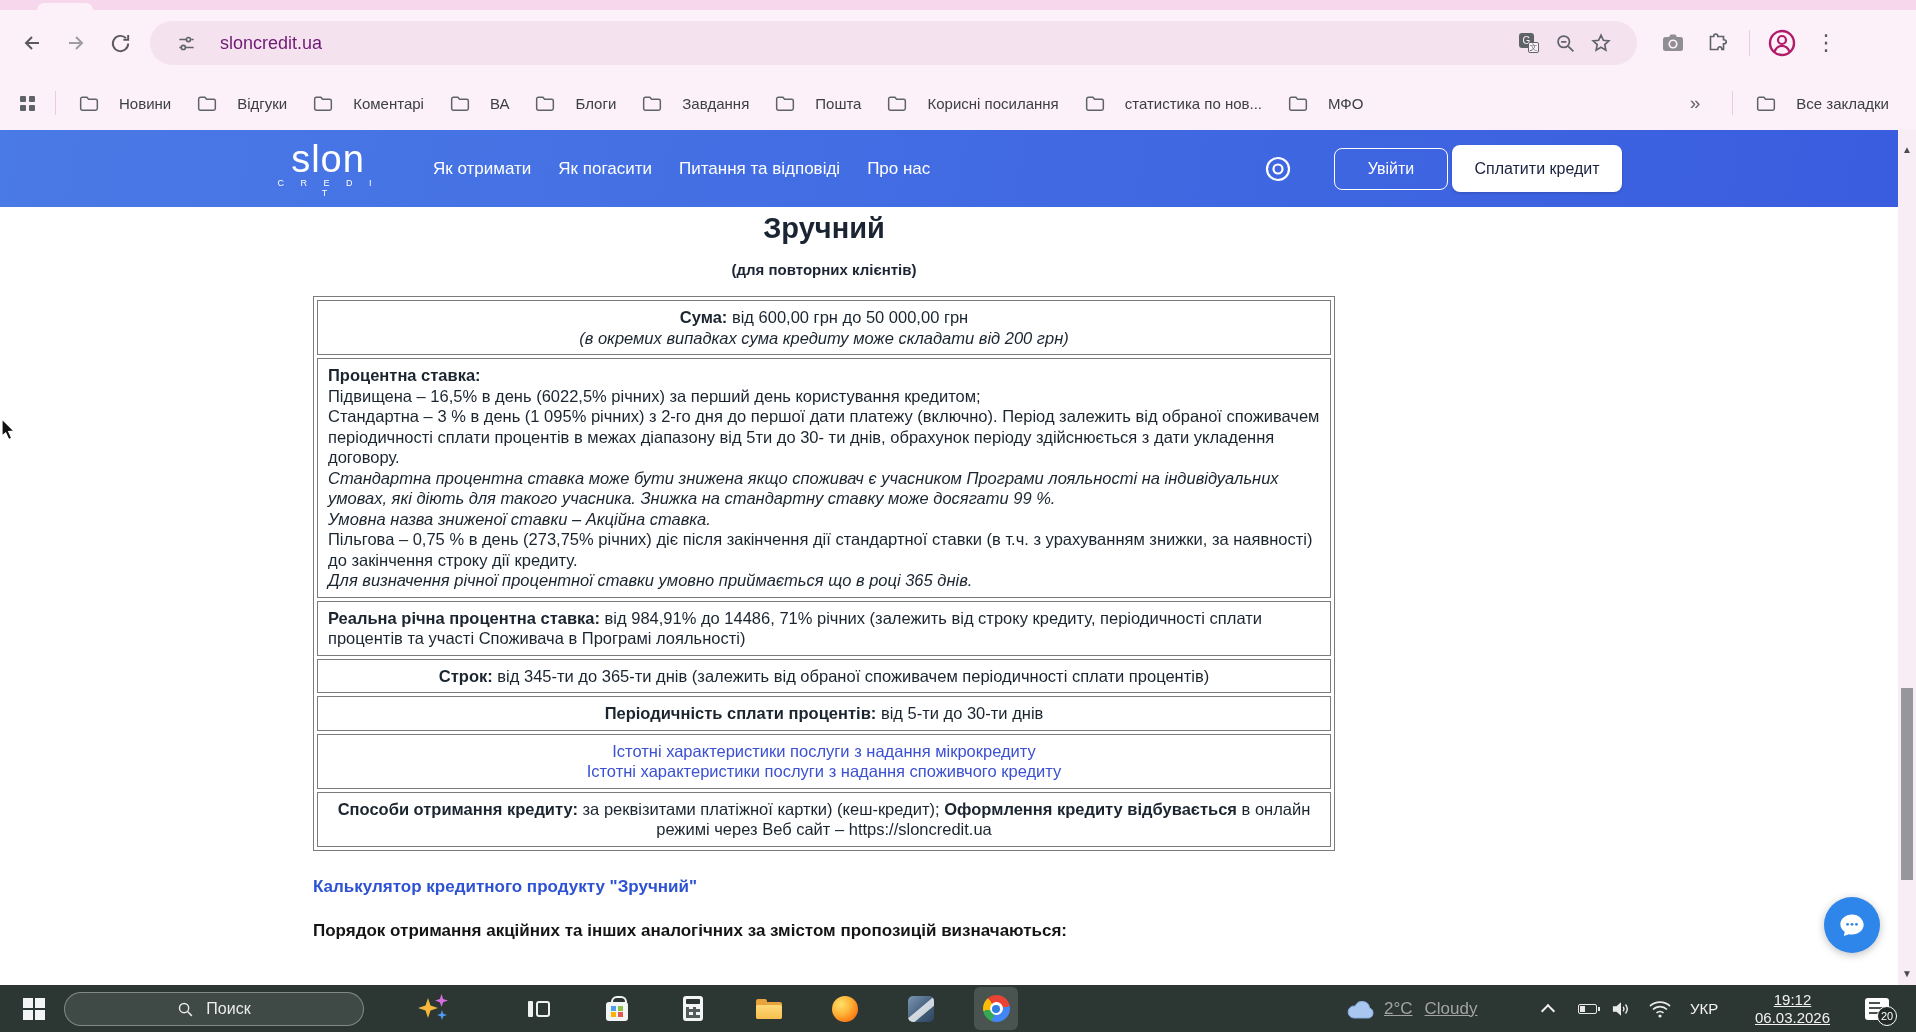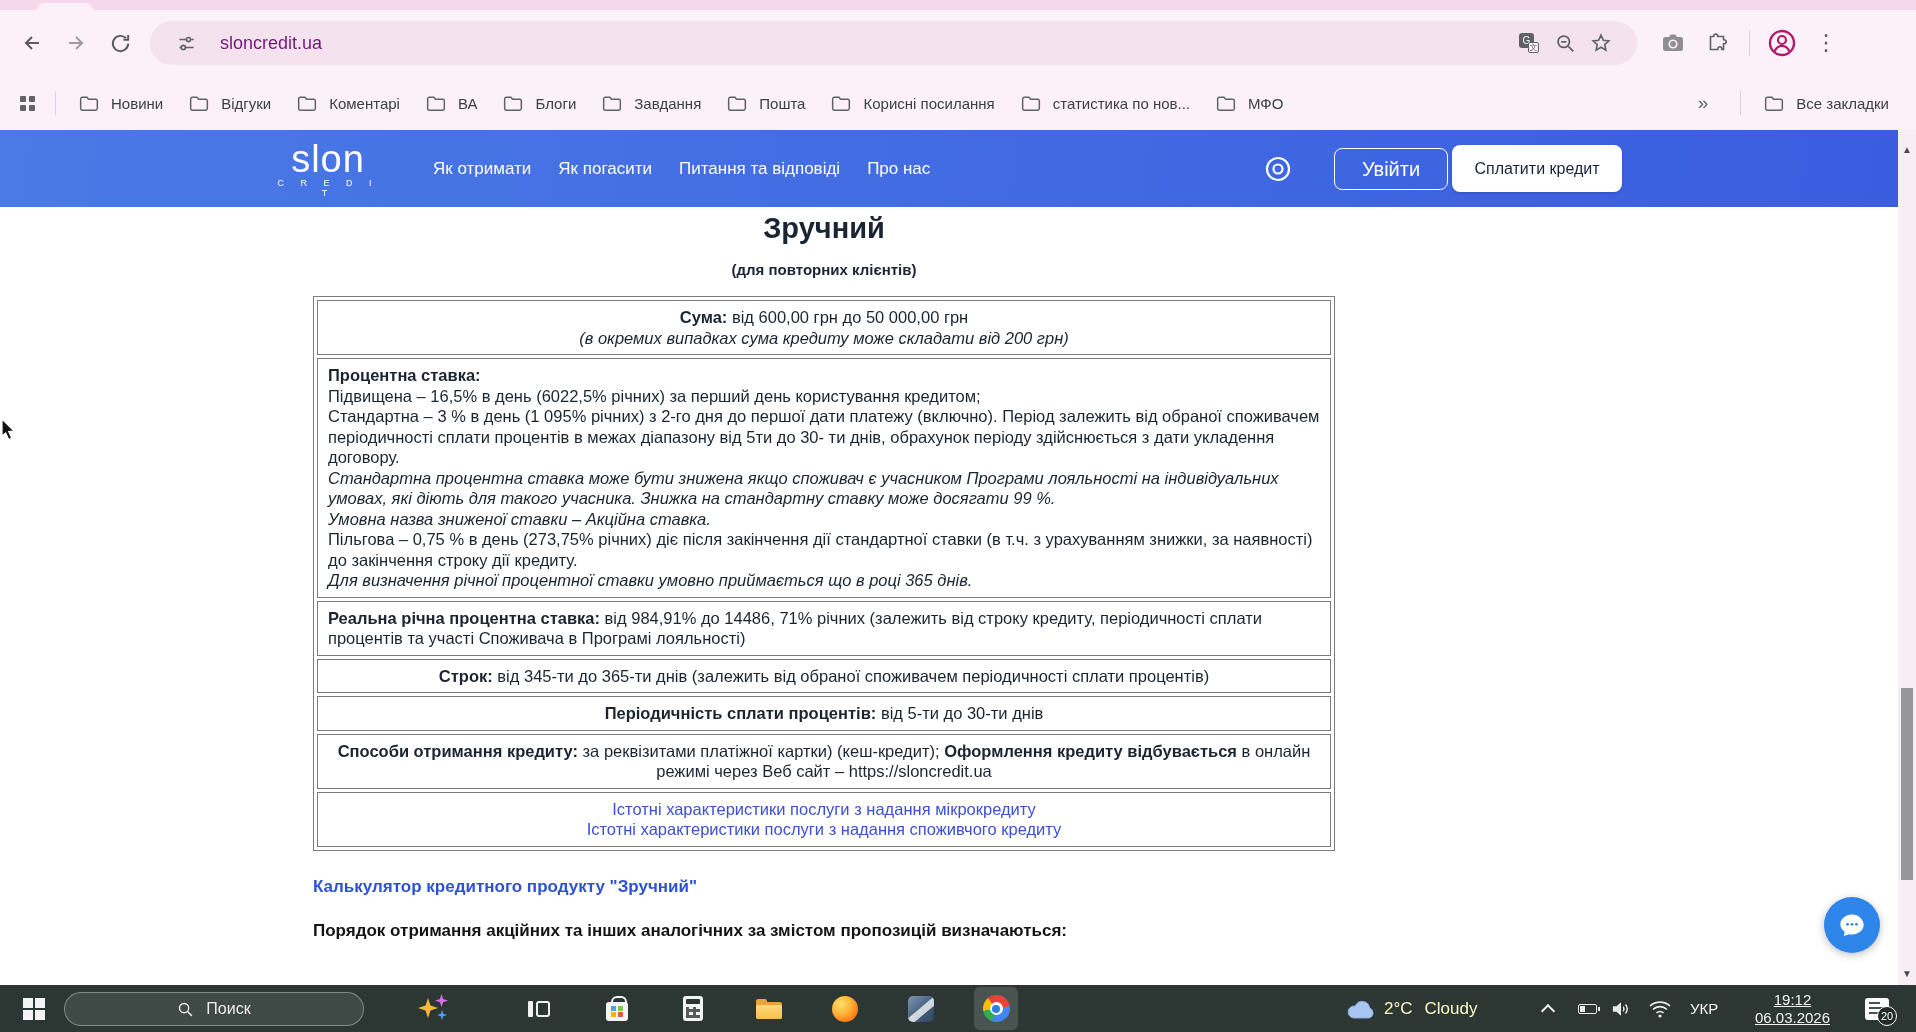--- a/index.html
+++ b/index.html
@@ -23,34 +23,34 @@
   .gt { position:relative; width:20px; height:20px; }
   .gt-a { position:absolute; left:0; top:0; width:15px; height:15px; background:#5f6368; border-radius:3px; color:#fdf1f9; font-size:10px; display:flex; align-items:center; justify-content:center; }
   .gt-b { position:absolute; right:0; bottom:0; width:11px; height:11px; background:#fdf1f9; border:1px solid #5f6368; border-radius:2px; color:#5f6368; font-size:8px; display:flex; align-items:center; justify-content:center; }
   .avatar-ring { width:28px; height:28px; }
 
   
   .bmbar { position:absolute; top:76px; left:0; width:100%; height:54px; background:#fdf1f9; display:flex; align-items:center; padding:0 14px; }
   .appsgrid { display:grid; grid-template-columns:6px 6px; grid-gap:3px; margin:0 10px 0 6px; }
   .appsgrid span { width:6px; height:6px; background:#5f6368; border-radius:1px; }
   .bm-sep { width:1px; height:24px; background:#eccbe2; margin:0 10px; }
-  .bm-item { display:flex; align-items:center; gap:12px; margin:0 13px; color:#3c4043; font-size:15px; white-space:nowrap; }
+  .bm-item { display:flex; align-items:center; gap:20px; margin:0 13px; color:#3c4043; font-size:15px; white-space:nowrap; }
   .bm-right { margin-left:auto; display:flex; align-items:center; }
   .bm-chev { color:#5f6368; font-size:19px; margin-right:22px; }
 
   
   .siteheader { position:absolute; top:130px; left:0; width:1898px; height:77px;
     background:linear-gradient(100deg,#4a7ae6 0%, #3a5ddf 100%); }
   .logo { position:absolute; left:268px; top:10px; width:120px; text-align:center; color:#fff; }
   .logo-main { font-size:38px; font-weight:400; letter-spacing:1px; line-height:38px; }
   .logo-sub { font-size:9px; letter-spacing:7px; margin-top:0; }
   .sitenav { position:absolute; left:433px; top:0; height:77px; display:flex; align-items:center; gap:27px; }
   .sitenav span { color:#fff; font-size:17px; white-space:nowrap; cursor:pointer; }
   .eye { position:absolute; left:1262px; top:23px; }
-  .btn-login { position:absolute; left:1334px; top:18px; width:114px; height:42px; border:1.5px solid #fff; border-radius:8px; color:#fff; font-size:20px; display:flex; align-items:center; justify-content:center; background:transparent; }
+  .btn-login { position:absolute; left:1334px; top:18px; width:114px; height:42px; border:1.5px solid #fff; border-radius:8px; color:#fff; font-size:16px; display:flex; align-items:center; justify-content:center; background:transparent; }
   .btn-pay { position:absolute; left:1452px; top:15px; width:170px; height:47px; background:#fff; border-radius:8px; color:#1b2240; font-size:16px; display:flex; align-items:center; justify-content:center; box-shadow:0 1px 3px rgba(0,0,0,.2); }
 
   
   .content { position:absolute; top:207px; left:0; width:1648px; height:778px; background:#fff; }
   .pg-title { text-align:center; font-size:29px; font-weight:700; color:#1a2433; margin-top:5px; }
   .pg-sub { text-align:center; font-size:15px; font-weight:700; color:#1a2433; margin-top:16px; }
   table.infotable { width:1022px; margin:18px auto 0; border:1px solid #7b7b7b; border-spacing:3px; border-collapse:separate; background:#fff; }
   table.infotable td { border:1px solid #7b7b7b; font-size:16.5px; line-height:20.5px; color:#1b2530; padding:6px 10px; }
   td.ctr { text-align:center; }
   .b { font-weight:700; }
@@ -94,21 +94,21 @@
   .storebag::before { content:""; position:absolute; left:5px; top:-6px; width:12px; height:10px; border:2px solid #f2f4f6; border-bottom:none; border-radius:6px 6px 0 0; }
   .storebag .wgrid { position:absolute; left:5px; top:4px; display:grid; grid-template-columns:5px 5px; grid-gap:1.5px; }
   .storebag .wgrid span { width:5px; height:5px; }
   .calcic { width:20px; height:25px; background:#f2f4f6; border-radius:3px; position:relative; }
   .calcic::before { content:""; position:absolute; left:3px; top:3px; right:3px; height:5px; background:#2c3733; border-radius:1px; }
   .calcic::after { content:""; position:absolute; left:3px; top:11px; right:3px; bottom:3px;
      background:repeating-linear-gradient(90deg,#2c3733 0 3px, transparent 3px 7px),
                 repeating-linear-gradient(0deg,#2c3733 0 3px, transparent 3px 6px); opacity:.8; }
   .spark { position:relative; width:34px; height:30px; }
   .spark svg { position:absolute; }
-  .tray-txt { color:#fef9c3; font-size:17px; white-space:nowrap; }
+  .tray-txt { color:#a3a3a3; font-size:17px; white-space:nowrap;text-decoration:underline; }
   .tray-sm { color:#f2f2f2; font-size:15px; }
   .battery { position:relative; width:19px; height:10px; border:1.5px solid #e9e9e9; border-radius:2px; }
   .battery::before { content:""; position:absolute; right:-4px; top:2px; width:2px; height:4px; background:#e9e9e9; }
   .battery::after { content:""; position:absolute; left:1px; top:1px; bottom:1px; width:5px; background:#e9e9e9; }
   .chev { width:10px; height:10px; border-left:2px solid #f0f0f0; border-top:2px solid #f0f0f0; transform:rotate(45deg); margin-top:4px; }
   .clockblk { color:#f2f2f2; font-size:15px; line-height:18px; text-align:center;text-decoration:underline; }
   .bell { position:relative; width:24px; height:22px; background:#fff; border-radius:3px; }
   .bell i { position:absolute; left:4px; right:4px; height:2px; background:#49524d; }
   .badge { position:absolute; right:-8px; bottom:-6px; width:20px; height:20px; border-radius:50%; background:#222b27; border:1.5px solid #fff; color:#fff; font-size:11px; display:flex; align-items:center; justify-content:center; }
 
@@ -332,27 +332,27 @@
         <span class="b">Строк:</span><span> від 345-ти до 365-ти днів (залежить від обраної споживачем періодичності сплати процентів)</span>
       </td>
           </tr>
       <tr>
             <td class="ctr">
         <span class="b">Періодичність сплати процентів:</span><span> від 5-ти до 30-ти днів</span>
       </td>
           </tr>
       <tr>
             <td class="ctr">
-        <span class="b">Способи отримання кредиту:</span><span> за реквізитами платіжної картки) (кеш-кредит); </span><span class="b">Оформлення кредиту відбувається</span><span> в онлайн режимі через Веб сайт – https://sloncredit.ua</span>
-      </td>
-          </tr>
-      <tr>
-            <td class="ctr">
         <a href="#" class="tlink">Істотні характеристики послуги з надання мікрокредиту</a>
         <a href="#" class="tlink">Істотні характеристики послуги з надання споживчого кредиту</a>
+      </td>
+          </tr>
+      <tr>
+            <td class="ctr">
+        <span class="b">Способи отримання кредиту:</span><span> за реквізитами платіжної картки) (кеш-кредит); </span><span class="b">Оформлення кредиту відбувається</span><span> в онлайн режимі через Веб сайт – https://sloncredit.ua</span>
       </td>
           </tr>
     </tbody>
       </table>
 
     <div class="below-table">
       <a href="#" class="calc-link">Калькулятор кредитного продукту "Зручний"</a>
       <div class="order-head">Порядок отримання акційних та інших аналогічних за змістом пропозицій визначаються:</div>
     </div>
   </div>

